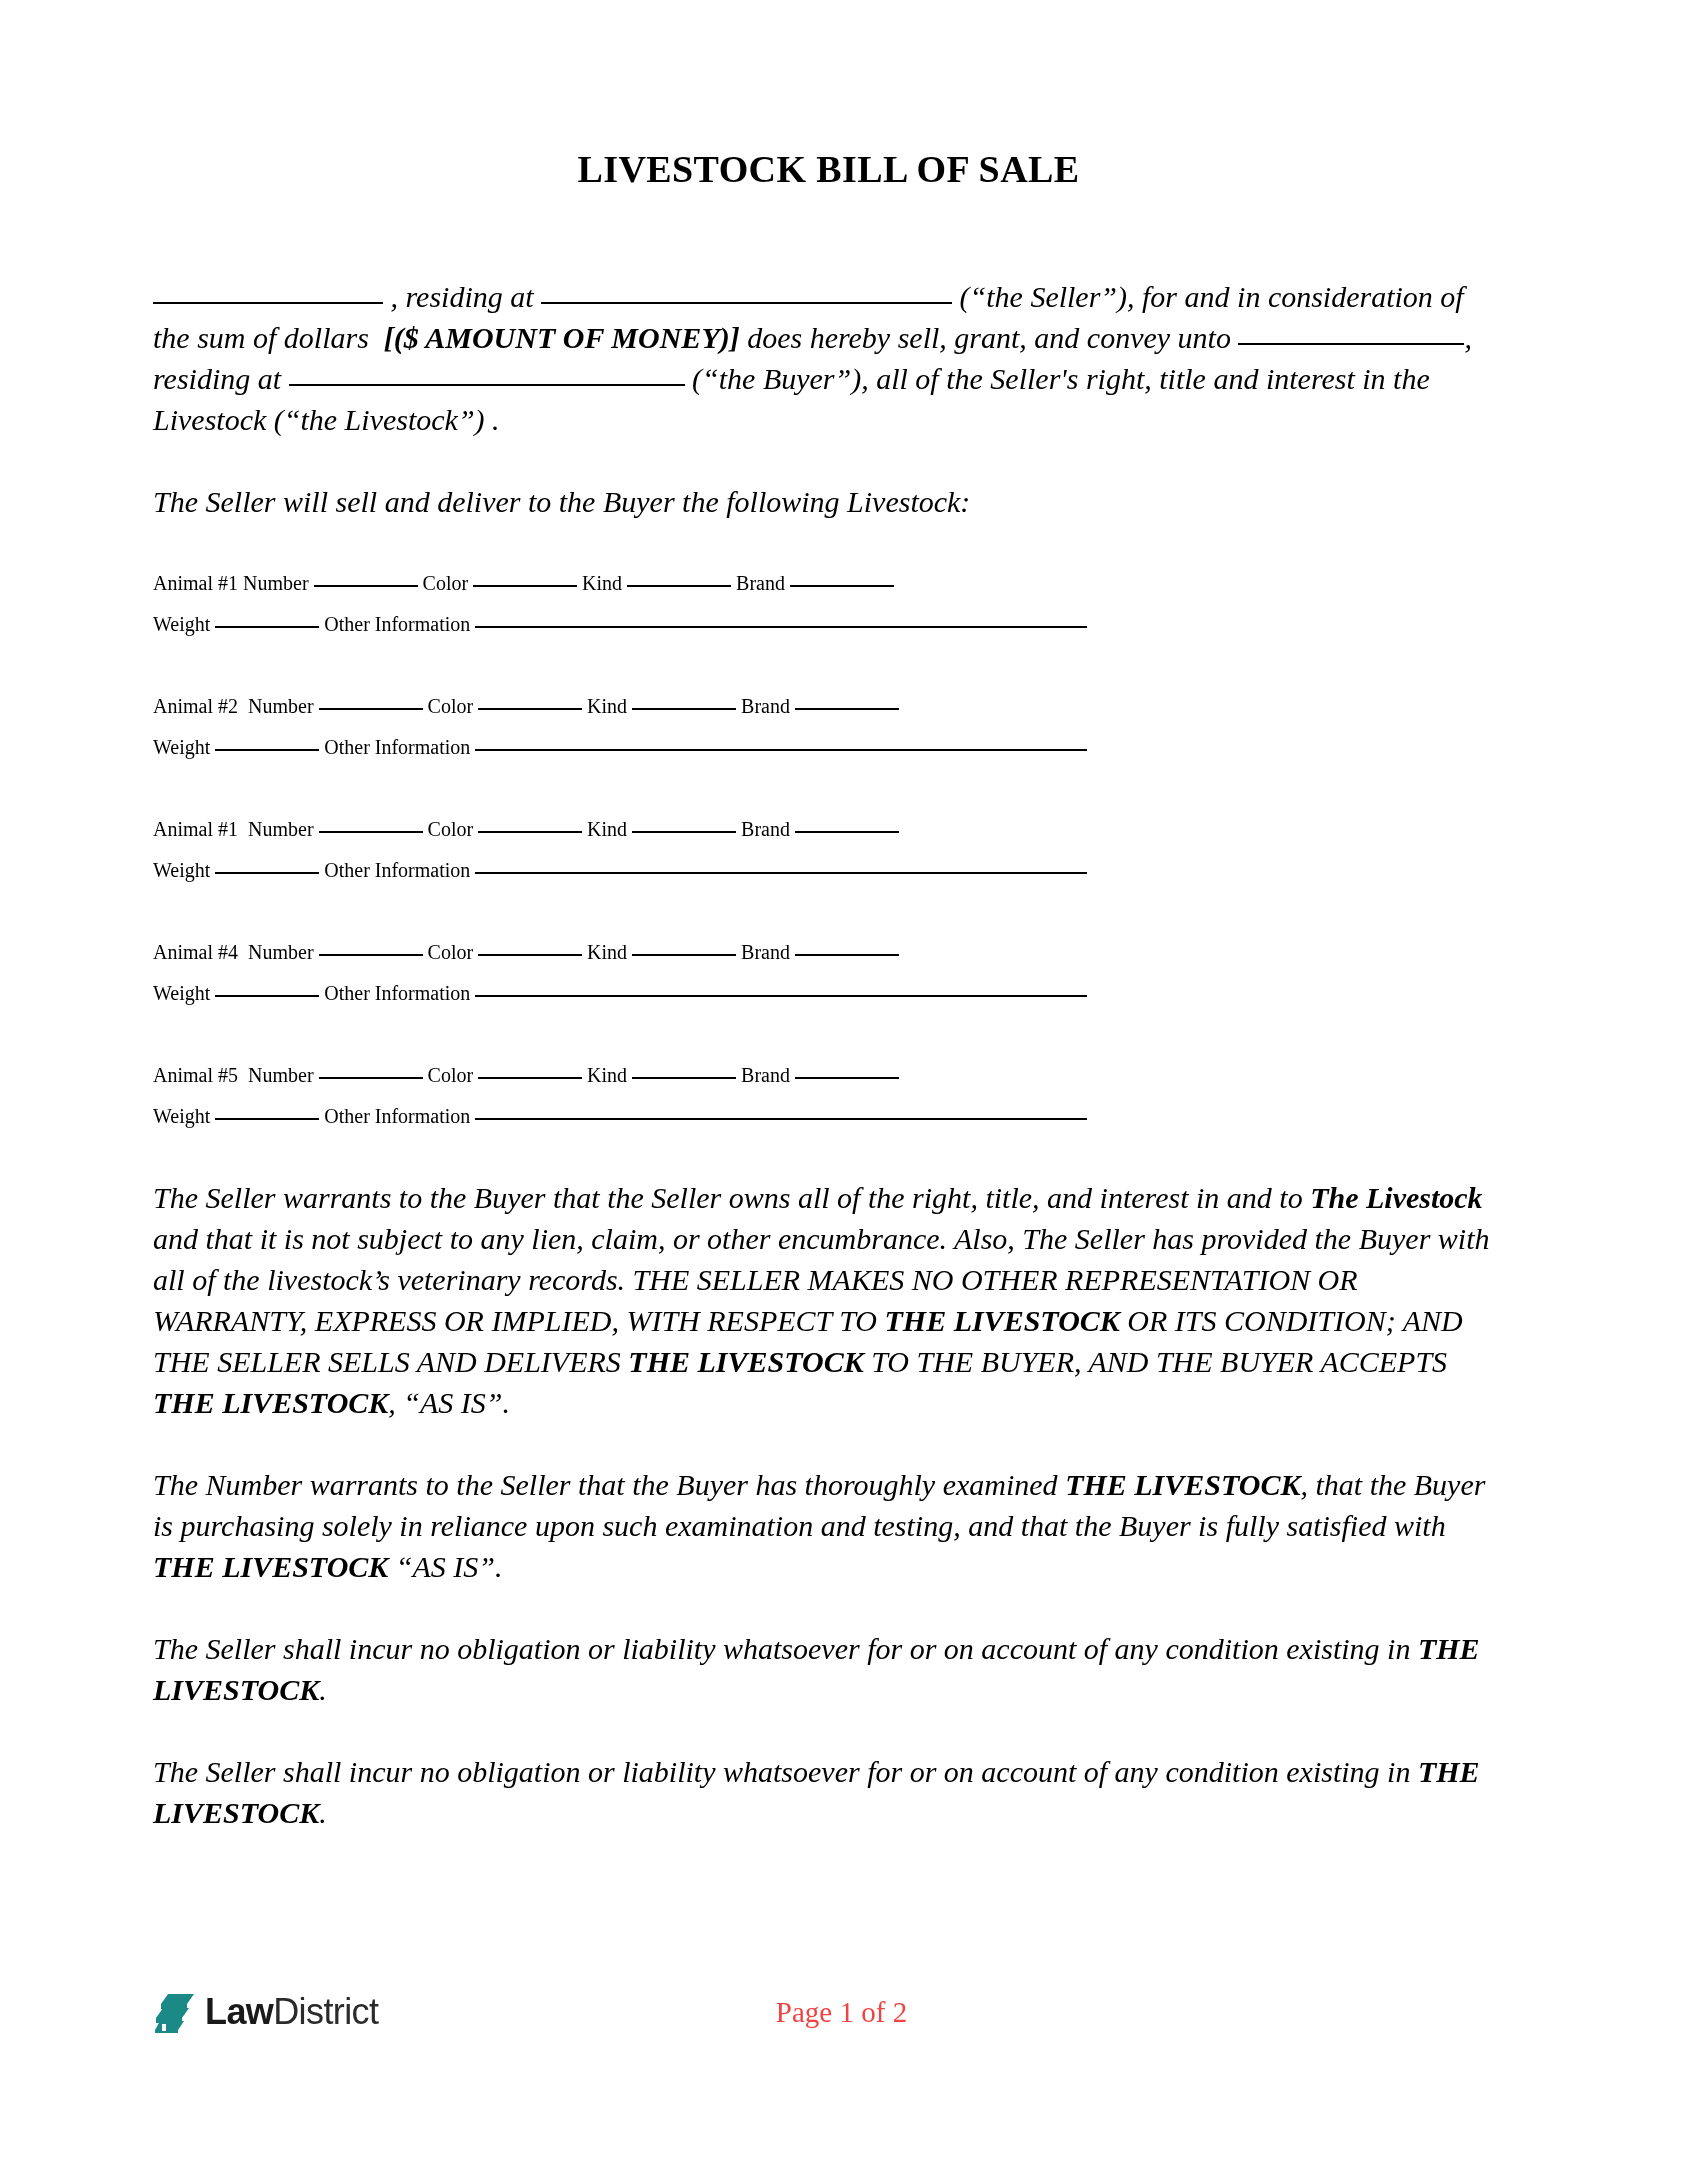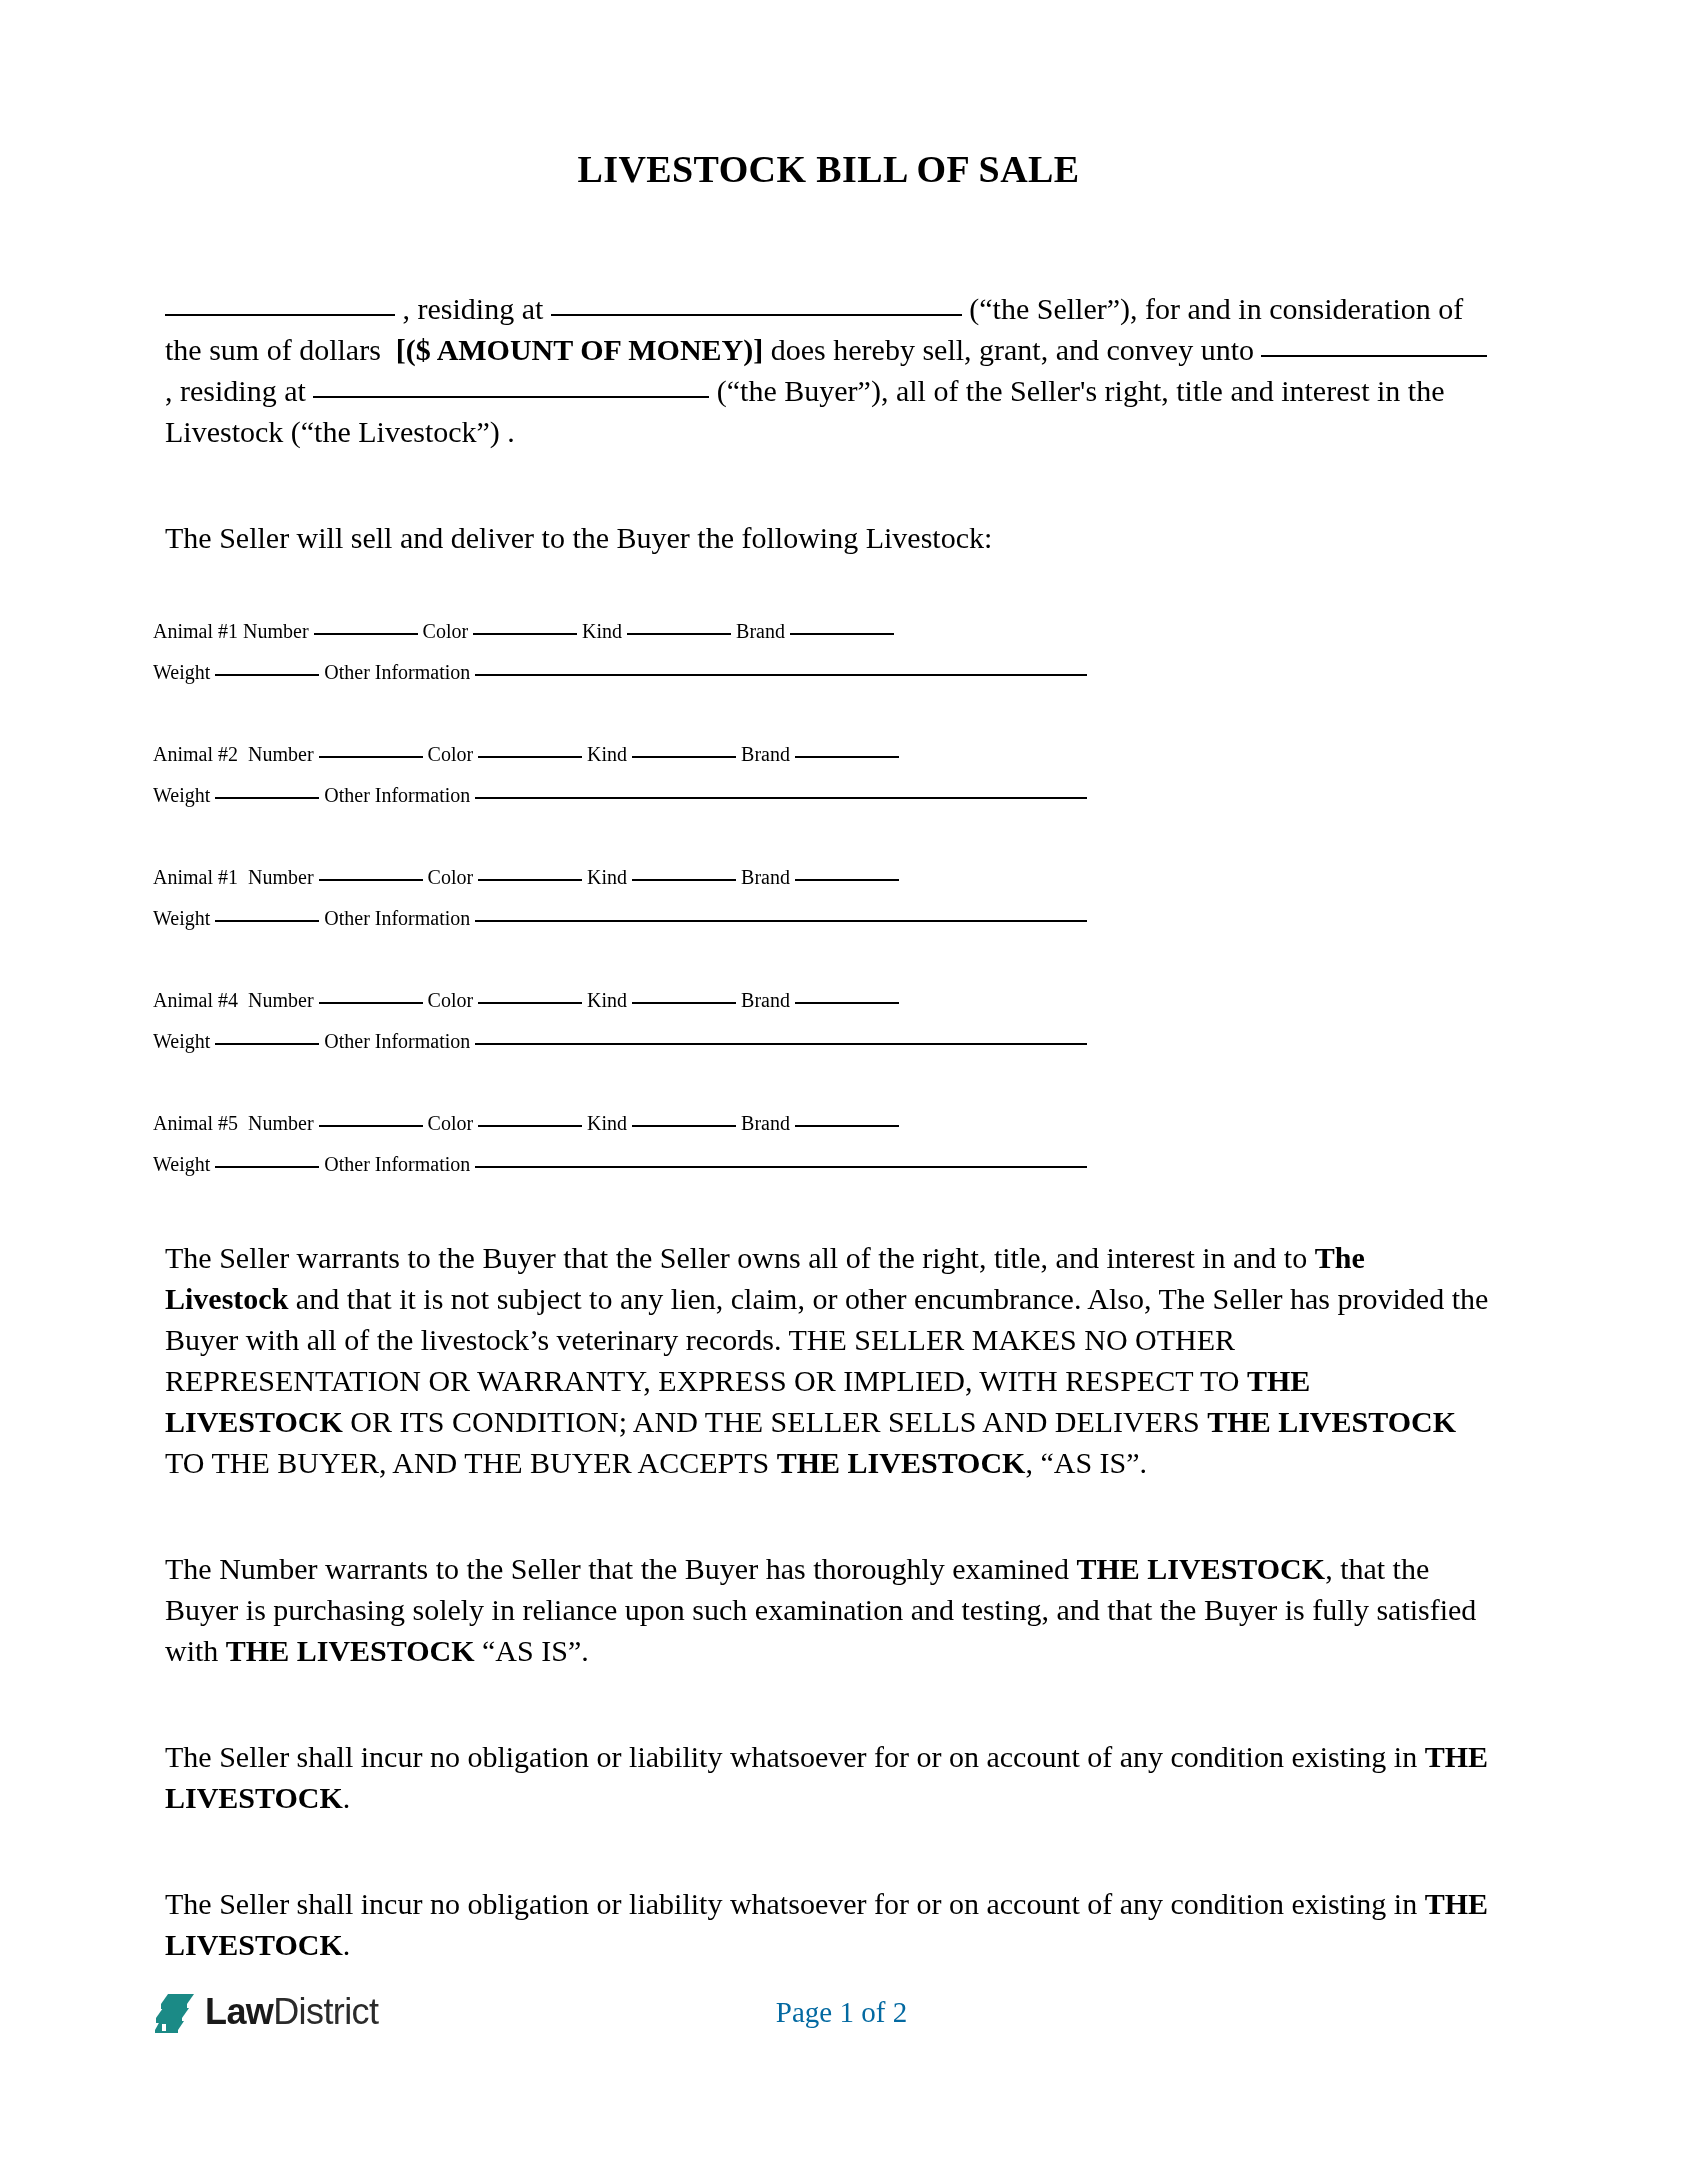--- a/index.html
+++ b/index.html
@@ -38,22 +38,23 @@
     margin: 0;
     padding-top: 149px;
     line-height: 1.1;
   }
 
   
   .para {
     font-size: 30px;
     line-height: 41px;
     text-align: left;
-    margin: 12px;
+    margin: 0;
     white-space: pre-wrap;
+    font-style: italic;
   }
   .para b, .bold { font-weight: bold; }
 
   .gap-xl { height: 85px; }
   .gap-l  { height: 41px; }
   .gap-m  { height: 40px; }
 
   
   .rule {
     display: inline-block;
@@ -111,21 +112,21 @@
   .logo-district { font-weight: normal; color: #2b2b2b; }
 
   .page-number {
     position: absolute;
     left: 0;
     top: 16px;
     width: 1683px;
     text-align: center;
     font-size: 29px;
     font-family: "Liberation Serif", "DejaVu Serif", serif;
-    color: #0369a1;
+    color: #ef4444;
   }
 </style>
 </head>
 <body>
 
 <div class="page">
 
   <div class="content">
 
     <h1 class="doc-title">LIVESTOCK BILL OF SALE</h1>

